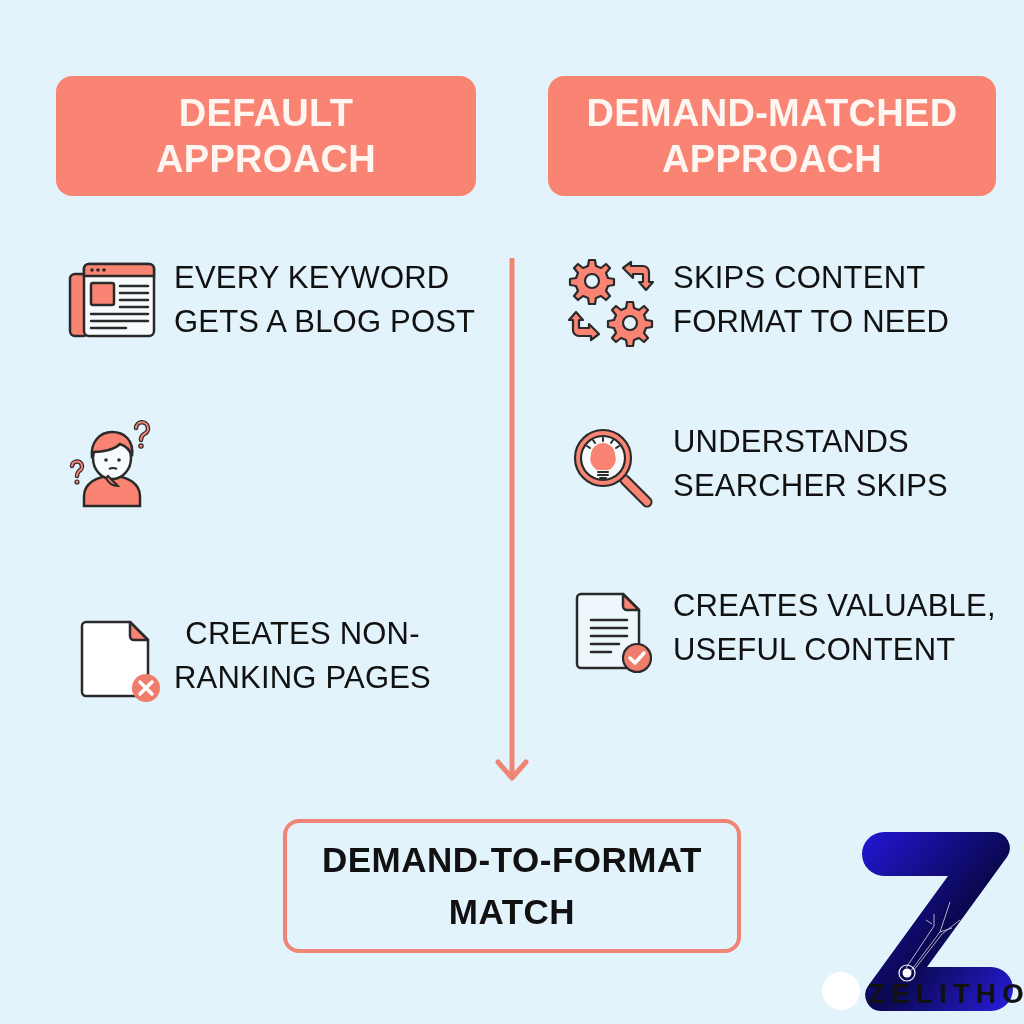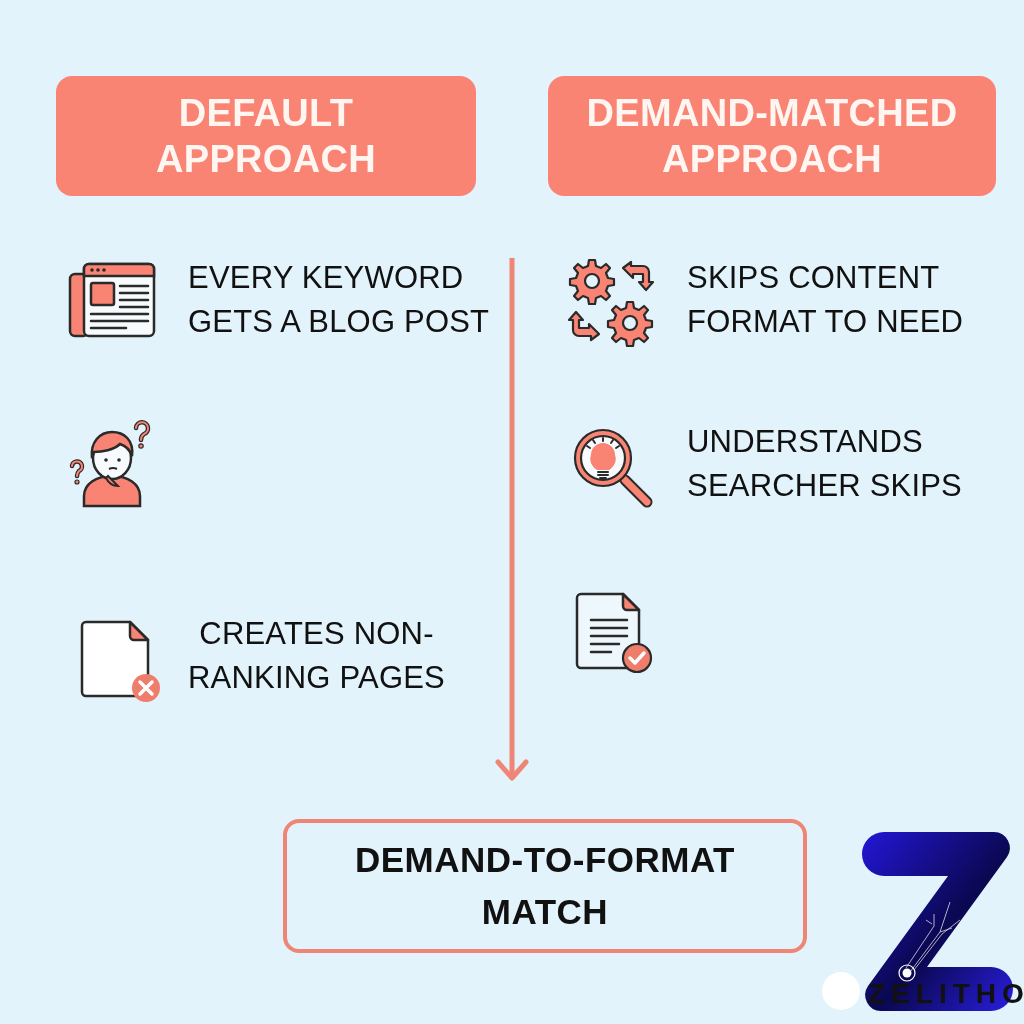--- a/index.html
+++ b/index.html
@@ -26,38 +26,38 @@
   }
   #hdr-left { left: 56px; top: 76px; width: 420px; height: 120px; }
   #hdr-right { left: 548px; top: 76px; width: 448px; height: 120px; }
 
   .item {
     position: absolute;
     display: flex; align-items: center;
   }
   .item .icon { width: 96px; height: 96px; flex: 0 0 96px; }
   .item .text {
-    margin-left: 28px;
+    margin-left: 14px;
     font-size: 31px;
     line-height: 44px;
     color: #111;
     white-space: pre-line;
     letter-spacing: 0.2px;
   }
   #left-1 { left: 64px; top: 252px; }
   #left-2 { left: 64px; top: 416px; }
   #left-3 { left: 64px; top: 608px; text-align: center; }
   #right-1 { left: 563px; top: 252px; }
   #right-2 { left: 563px; top: 416px; }
   #right-3 { left: 563px; top: 580px; }
 
   #flow-arrow { position: absolute; left: 492px; top: 258px; width: 40px; height: 528px; }
 
   #result-box {
-    position: absolute; left: 283px; top: 819px; width: 524px; height: 134px;
+    position: absolute; left: 283px; top: 819px; width: 458px; height: 134px;
     border: 4px solid #ef8575; border-radius: 16px;
     box-sizing: border-box;
     display: flex; align-items: center; justify-content: center;
     text-align: center;
     font-size: 35px; font-weight: bold; line-height: 52px;
     color: #111; white-space: pre-line; letter-spacing: 0.5px;
   }
 
   #logo { position: absolute; left: 820px; top: 820px; width: 200px; height: 200px; }
   #logo-dot { position: absolute; left: 822px; top: 972px; width: 38px; height: 38px; border-radius: 50%; background: #ffffff; }
@@ -178,20 +178,22 @@
     <g stroke="#2a2a2a" stroke-width="2.5" stroke-linecap="round">
       <line x1="28" y1="40" x2="64" y2="40"></line>
         <line x1="28" y1="48" x2="64" y2="48"></line>
       <line x1="28" y1="56" x2="64" y2="56"></line>
         <line x1="28" y1="64" x2="56" y2="64"></line>
       <line x1="28" y1="72" x2="48" y2="72"></line>
     </g>
     <circle cx="74" cy="78" r="14" fill="#ef7d6c" stroke="#2a2a2a" stroke-width="2.2"></circle>
     <path d="M67 78 l5 5 l9-10" fill="none" stroke="#ffffff" stroke-width="3.5" stroke-linecap="round" stroke-linejoin="round"></path>
   </svg>
+  <div class="text">CREATES VALUABLE,
+USEFUL CONTENT</div>
 </div>
 
 <div id="result-box">
   <span>DEMAND-TO-FORMAT
 MATCH</span>
 </div>
 
 <svg id="logo" viewBox="0 0 200 200">
   <defs>
     <linearGradient id="zg" x1="0" y1="0" x2="1" y2="1">

